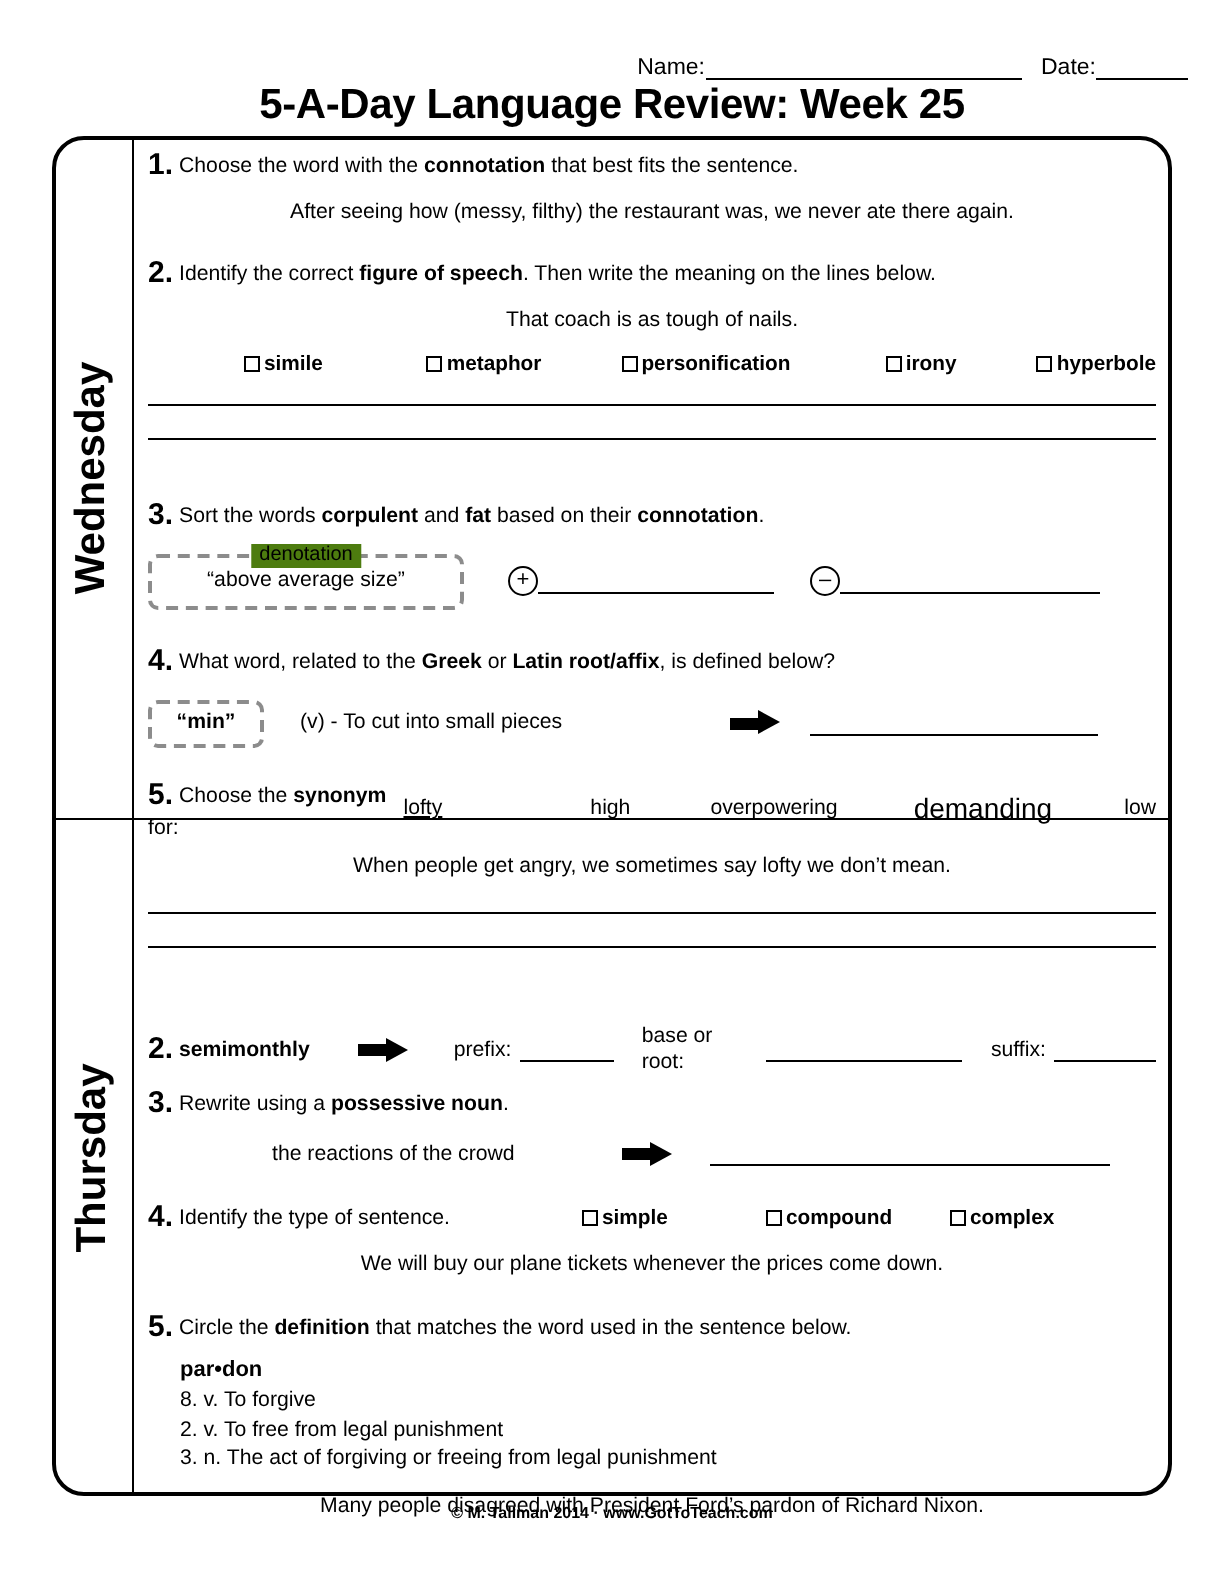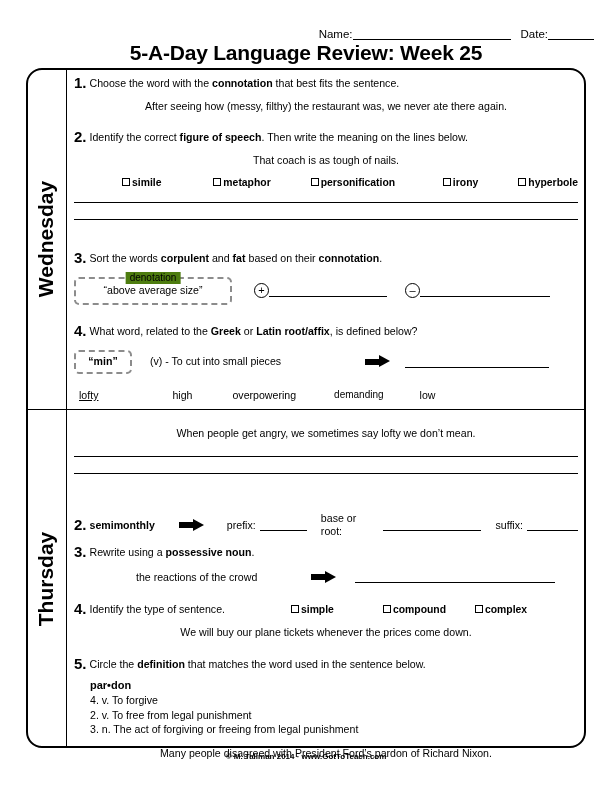--- a/index.html
+++ b/index.html
@@ -322,24 +322,27 @@
       <b style="font-size:10.6px;">“min”</b>
     </div>
     <span style="margin-left:18px;font-size:10.6px;">(v) - To cut into small pieces</span>
     <span class="arrow" style="margin-left:84px;"></span>
     <span class="inline-rule" style="width:144px;margin-left:14px;"></span>
   </div>
 </div>
 
 <div class="q" style="top:389px;">
   <div class="flexrow">
+    <span>
+      <span class="qnum">5.</span><span class="prompt">Choose the </span><b>synonym</b><span class="prompt"> for:</span>
+    </span>
     <span class="u" style="margin-left:5px;font-size:10.6px;">lofty</span>
     <span style="margin-left:74px;font-size:10.6px;">high</span>
     <span style="margin-left:40px;font-size:10.6px;">overpowering</span>
-    <span style="margin-left:38px;font-size:10px;">demanding</span>
+    <span style="margin-left:38px;font-size:14px;">demanding</span>
     <span style="margin-left:36px;font-size:10.6px;">low</span>
   </div>
 </div>
 
 <div class="q" style="top:420px;">
   <div class="center-line">When people get angry, we sometimes say lofty we don’t mean.</div>
   <div class="rule-block" style="margin-top:16px;">
     <div class="rule"></div>
     <div class="rule"></div>
   </div>
@@ -392,20 +395,20 @@
   </div>
   <div class="center-line">We will buy our plane tickets whenever the prices come down.</div>
 </div>
 
 <div class="q" style="top:655px;">
   <div>
     <span class="qnum">5.</span><span class="prompt">Circle the </span><b>definition</b><span class="prompt"> that matches the word used in the sentence below.</span>
   </div>
   <div class="deflist" style="padding-left:16px;">
     <div class="defword">par•don</div>
-    <div>4. v. To forgive</div>
+    <div>8. v. To forgive</div>
     <div>2. v. To free from legal punishment</div>
     <div>3. n. The act of forgiving or freeing from legal punishment</div>
   </div>
   <div class="center-line" style="margin-top:10px;">Many people disagreed with President Ford’s pardon of Richard Nixon.</div>
 </div>
 
 <div class="footer">© M. Tallman 2014 · www.GotToTeach.com</div>
 
 </body></html>

